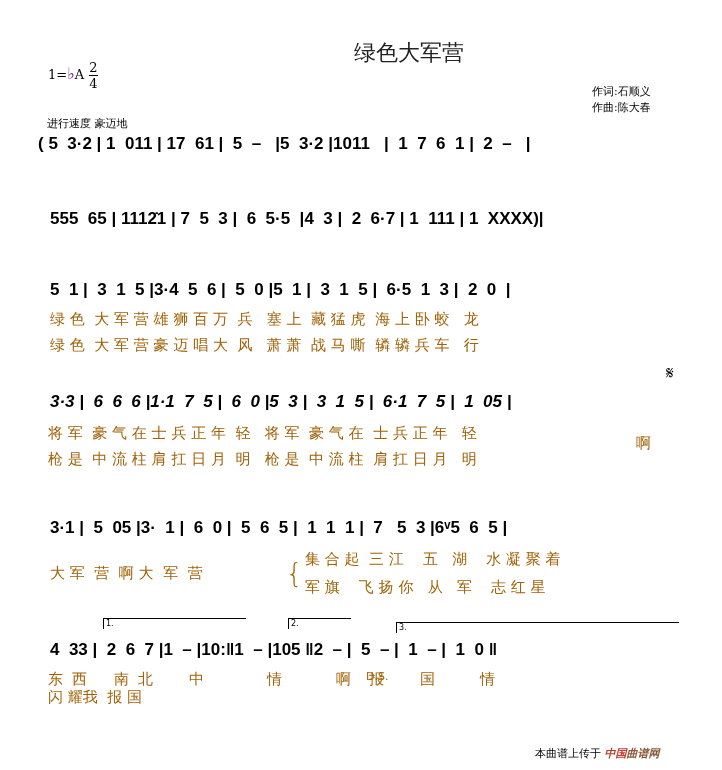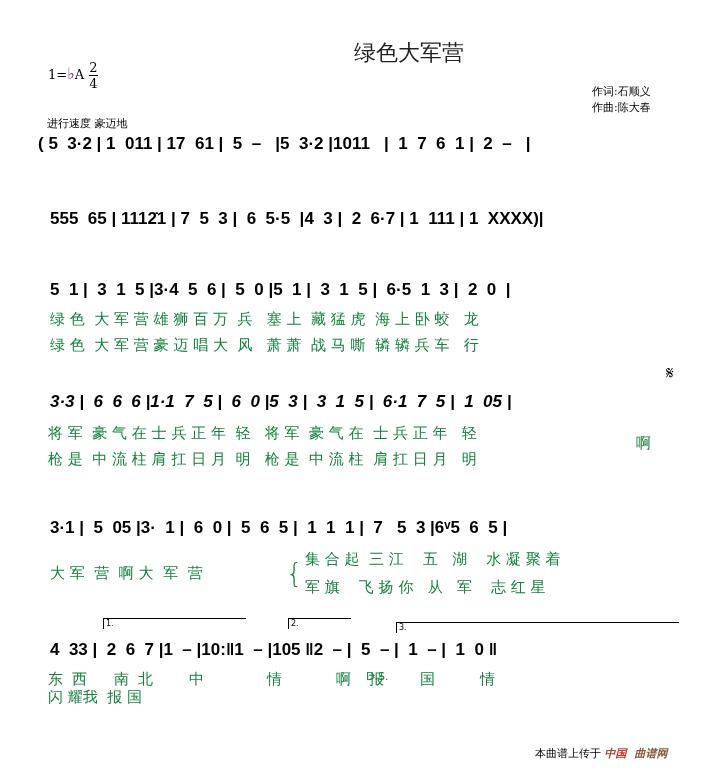--- a/index.html
+++ b/index.html
@@ -8,26 +8,26 @@
     .abs { position:absolute; white-space:nowrap; }
     .title { left:0; width:722px; top:38px; text-align:center; font-size:22px; color:#222;padding-left:48px; }
     .key { left:48px; top:60px; font-family:"DejaVu Serif", serif; font-size:13px; }
     .key .flat { color:#7a2a8a; font-size:16px; }
     .frac { display:inline-block; vertical-align:middle; text-align:center; line-height:15px; margin-left:1px; }
     .frac span { display:block; }
     .tempo { left:47px; top:104px; font-size:11px;margin-top:12px; }
     .credit { left:592px; font-size:11px; }
     .row { position:absolute; left:0; width:722px; }
     .notes { position:absolute; font-family:"Liberation Sans", sans-serif; font-weight:bold; font-size:17px; white-space:pre; }
-    .lyric { position:absolute; font-size:15px; letter-spacing:0px; white-space:pre; color:#15803d; }
+    .lyric { position:absolute; font-size:15px; letter-spacing:0px; white-space:pre; color:#a16207; }
     .small { font-size:11px; }
     .volta { position:absolute; border-top:1px solid #000; border-left:1px solid #000; height:10px; font-size:8px; padding-left:2px; }
     .footer { left:535px; top:746px; font-size:11px; }
     .brand { color:#c0392b; font-weight:bold; font-style:italic; }
-    .brand2 { color:#8b5a3c; font-weight:bold; font-style:italic;margin-left:8px; }
+    .brand2 { color:#8b5a3c; font-weight:bold; font-style:italic; }
     .segno { position:absolute; font-size:18px; }
   </style>
 </head>
 <body>
 
 <div class="abs title">绿色大军营</div>
 <div class="abs key">
   <span>1=</span><span class="flat">♭</span><span>A</span>
   <span class="frac">
     <span style="border-bottom:1px solid #000;">2</span>

